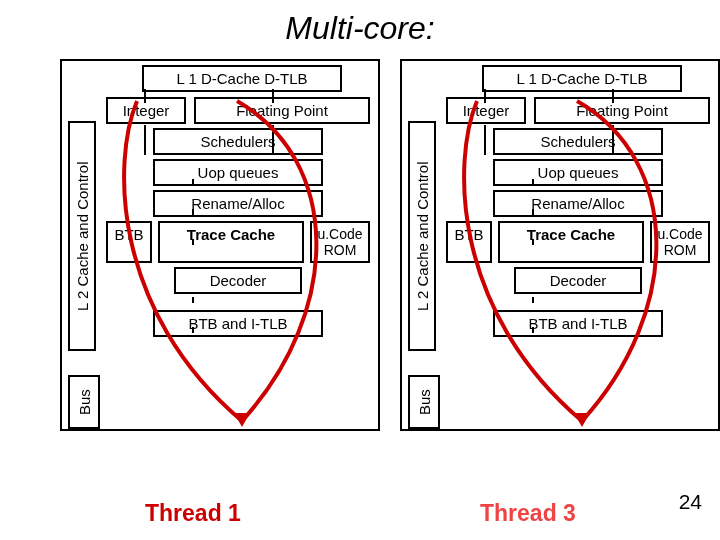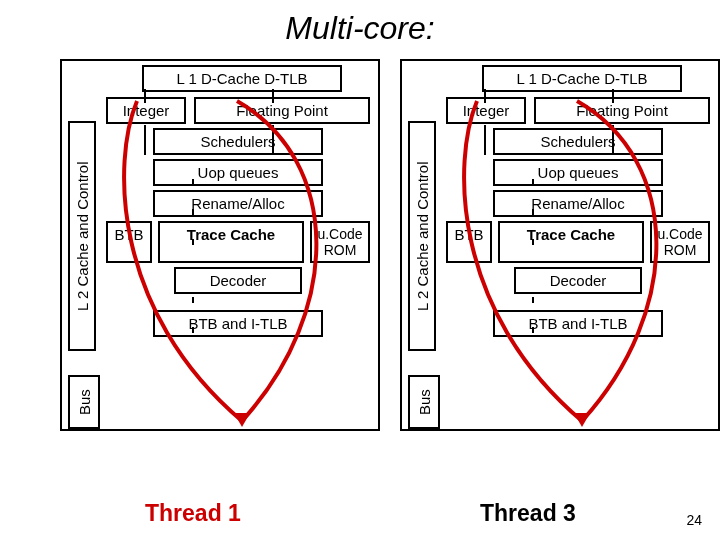--- a/index.html
+++ b/index.html
@@ -118,26 +118,26 @@
     position: absolute;
     width: 2px;
     background: #000;
   }
   .thread-label {
     position: absolute;
     font-size: 23px;
     font-weight: bold;
   }
   .t1 { color: #cc0000; left: 145px; top: 500px; }
-  .t3 { color: #000000; left: 480px; top: 500px; }
+  .t3 { color: #ef4444; left: 480px; top: 500px; }
   .pagenum {
     position: absolute;
     right: 18px;
-    bottom: 12px;
-    font-size: 14px;
+    bottom: 26px;
+    font-size: 21px;
     text-align: right;
   }
   svg.overlay {
     position: absolute;
     left: 0; top: 0;
     pointer-events: none;
   }
 </style>
 </head>
 <body>

